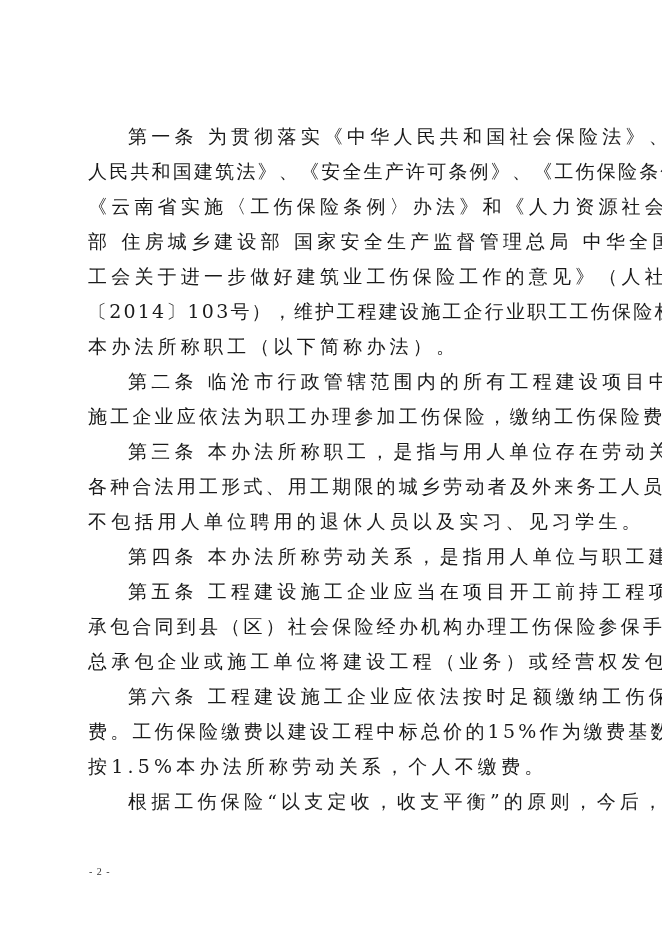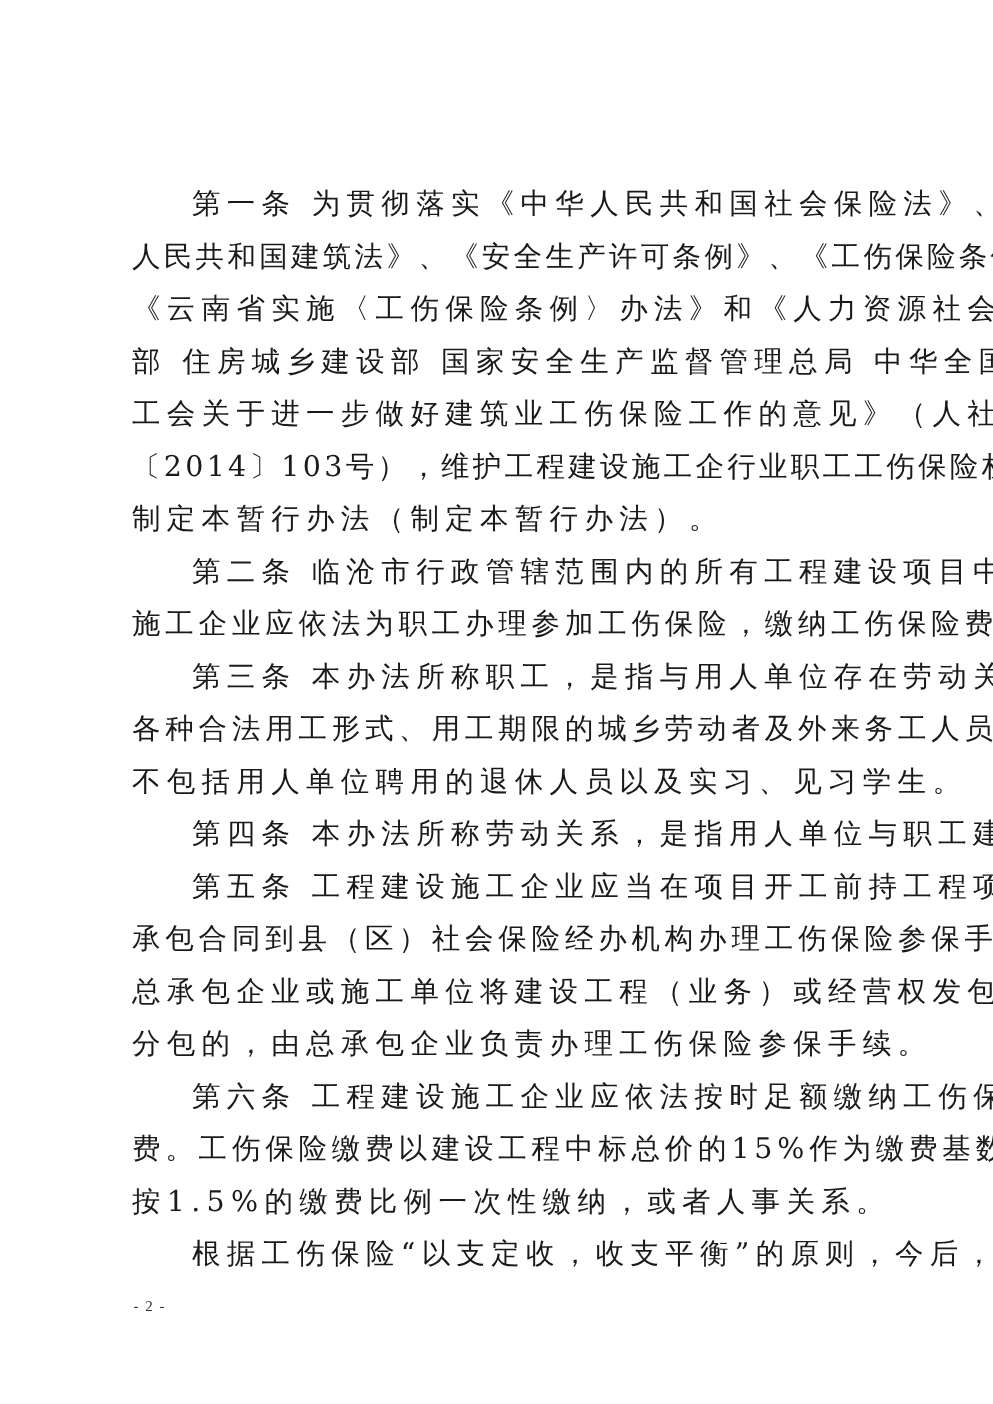--- a/index.html
+++ b/index.html
@@ -59,30 +59,29 @@
 <body>
 
 <div class="page">
   <div class="body-text">
     <div class="line indent">第一条 为贯彻落实《中华人民共和国社会保险法》、《中华</div>
     <div class="line tight">人民共和国建筑法》、《安全生产许可条例》、《工伤保险条例》、</div>
     <div class="line">《云南省实施〈工伤保险条例〉办法》和《人力资源社会保障</div>
     <div class="line">部 住房城乡建设部 国家安全生产监督管理总局 中华全国总</div>
     <div class="line">工会关于进一步做好建筑业工伤保险工作的意见》（人社部发</div>
     <div class="line tight">〔2014〕103号），维护工程建设施工企行业职工工伤保险权益，</div>
-    <div class="line">制定本暂行办法（制定本暂行办法）。</div>
+    <div class="line">本办法所称职工（以下简称办法）。</div>
     <div class="line indent">第二条 临沧市行政管辖范围内的所有工程建设项目中标</div>
     <div class="line tight2">施工企业应依法为职工办理参加工伤保险，缴纳工伤保险费。</div>
     <div class="line indent">第三条 本办法所称职工，是指与用人单位存在劳动关系的</div>
     <div class="line tight2">各种合法用工形式、用工期限的城乡劳动者及外来务工人员。</div>
     <div class="line">不包括用人单位聘用的退休人员以及实习、见习学生。</div>
     <div class="line indent">第四条 本办法所称劳动关系，是指用人单位与职工建立的</div>
     <div class="line indent">第五条 工程建设施工企业应当在项目开工前持工程项目</div>
     <div class="line tight2">承包合同到县（区）社会保险经办机构办理工伤保险参保手续。</div>
     <div class="line">总承包企业或施工单位将建设工程（业务）或经营权发包或者</div>
-    <div class="line">分包的，由总承包企业负责办理工伤保险参保手续。</div>
     <div class="line indent">第六条  工程建设施工企业应依法按时足额缴纳工伤保险</div>
     <div class="line tight2">费。工伤保险缴费以建设工程中标总价的15%作为缴费基数，</div>
-    <div class="line">按1.5%的缴费比例一次性缴纳，或者人事关系。</div>
+    <div class="line">按1.5%本办法所称劳动关系，个人不缴费。</div>
     <div class="line indent">根据工伤保险“以支定收，收支平衡”的原则，今后，缴</div>
   </div>
   <div class="page-number">- 2 -</div>
 </div>
 
 </body></html>

